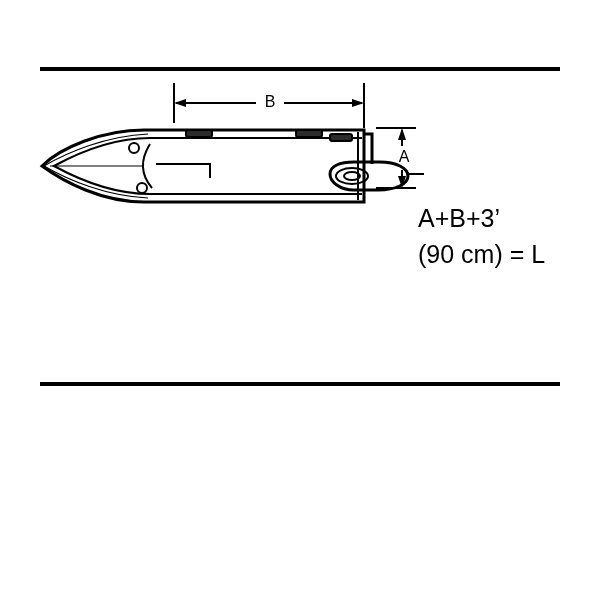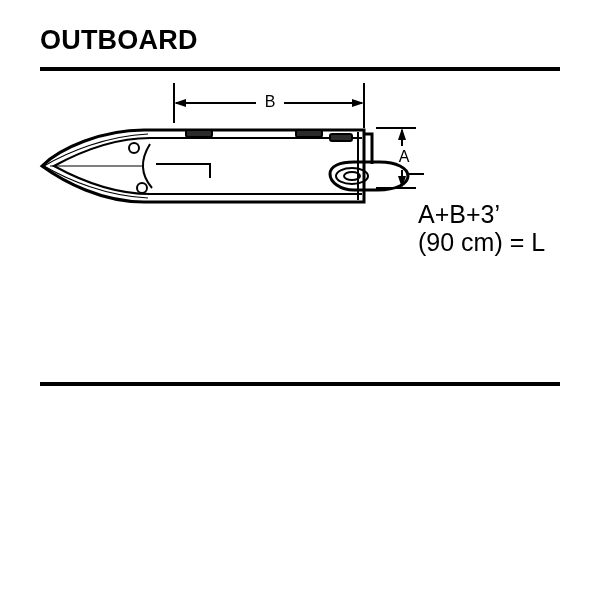--- a/index.html
+++ b/index.html
@@ -46,21 +46,21 @@
     width: 520px;
     height: 4px;
     background: #000000;
   }
   .rule-outboard { top: 67px; }
   .rule-inboard  { top: 62px; }
 
   .formula {
     position: absolute;
     font-size: 25px;
-    line-height: 28px;
+    line-height: 36px;
     white-space: pre;
   }
   .formula-outboard { left: 418px; top: 200px; }
 
   svg { display: block; }
   .drawing {
     position: absolute;
   }
   .drawing-outboard { left: 24px; top: 78px; }
 
@@ -70,21 +70,20 @@
     fill: #000000;
   }
 </style>
 </head>
 <body>
 
 <div class="page">
 
   <div class="section section-outboard">
 
-    <div class="section-title title-outboard">OUTBOARD</div>
 
     <div class="rule rule-outboard"></div>
 
     <div class="drawing drawing-outboard">
       <svg width="420" height="190" viewBox="0 0 420 190" xmlns="http://www.w3.org/2000/svg">
 
         <g stroke="#000" stroke-width="2" fill="none">
           <line x1="150" y1="5" x2="150" y2="45"></line>
           <line x1="340" y1="5" x2="340" y2="50"></line>
           <line x1="152" y1="25" x2="338" y2="25"></line>

